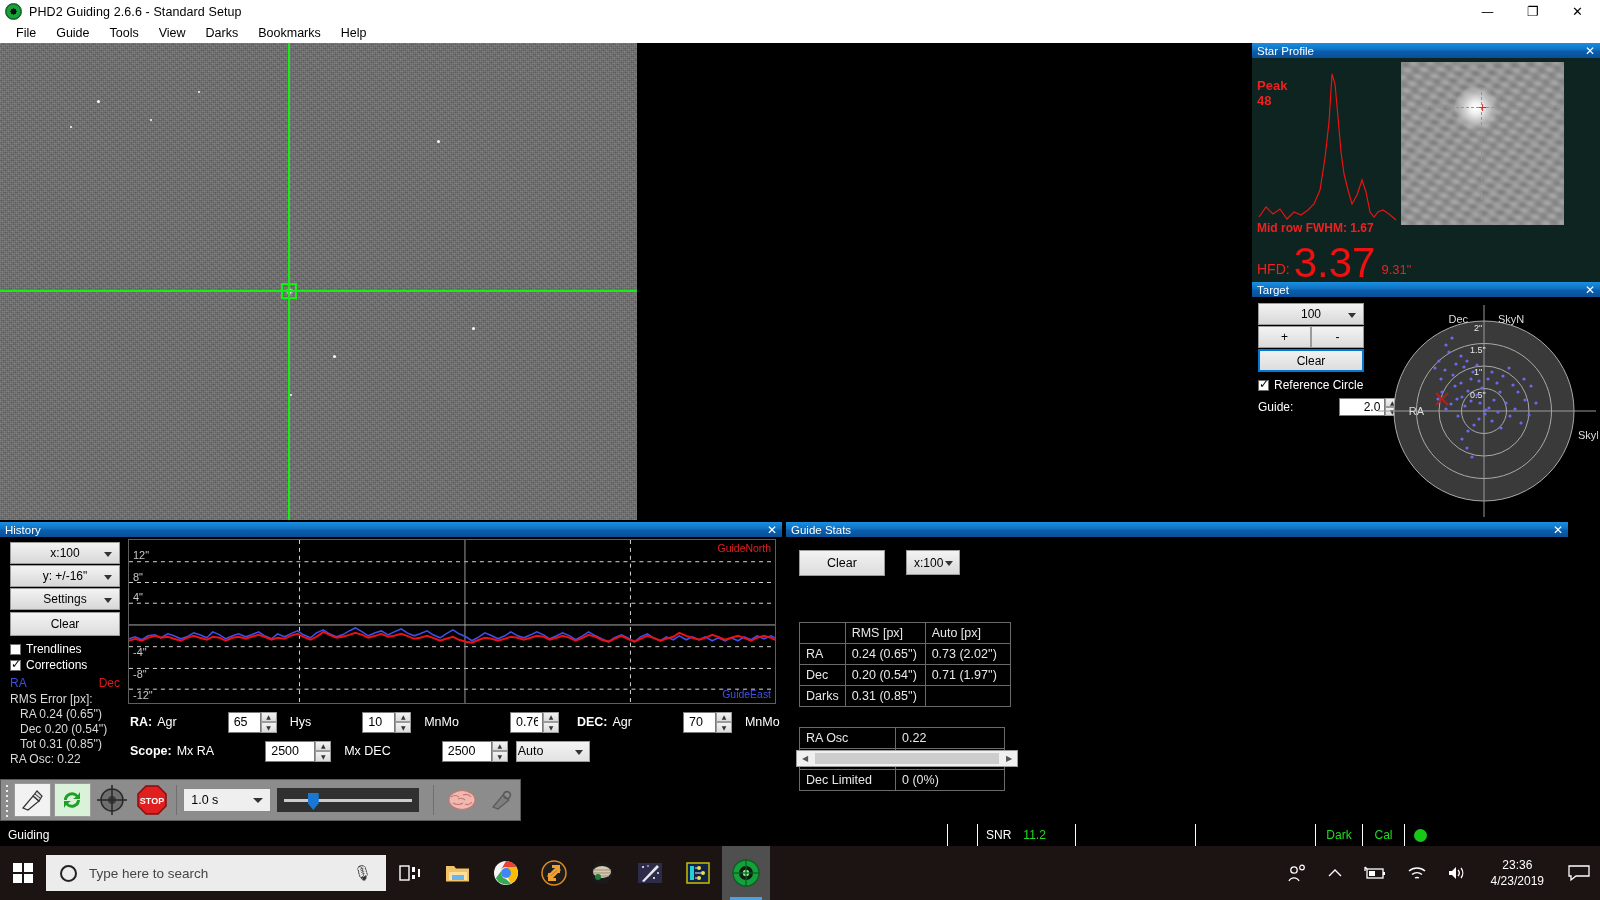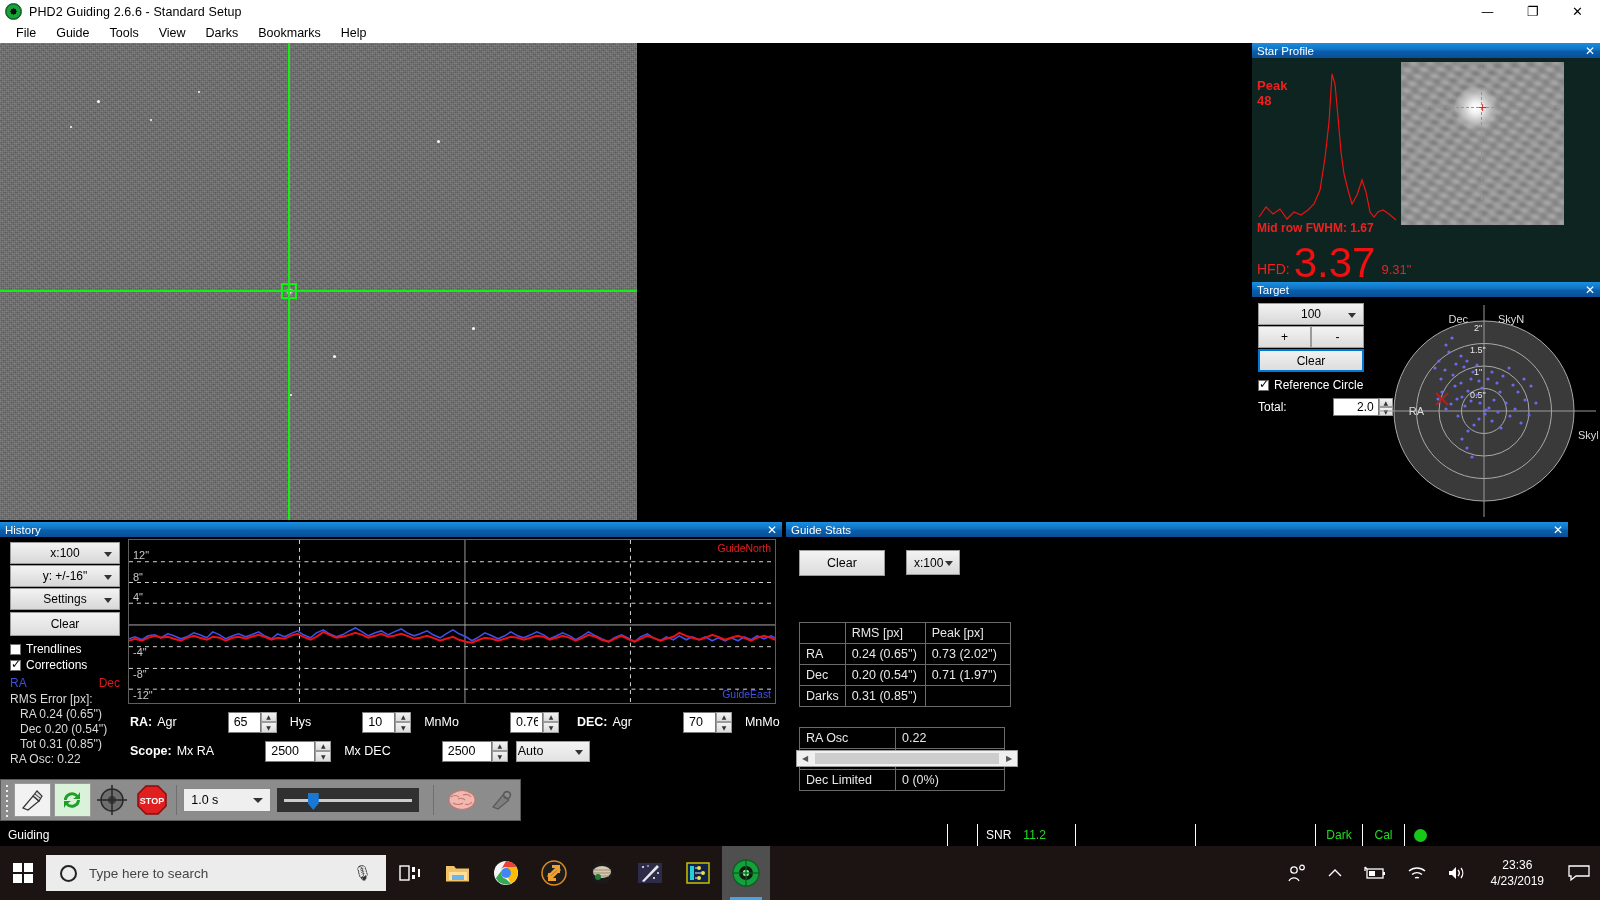--- a/index.html
+++ b/index.html
@@ -289,21 +289,21 @@
         <div class="tg-pm">
           <div class="btn">+</div>
           <div class="btn">-</div>
         </div>
         <div class="tg-clear">Clear</div>
         <div class="chk-row">
           <span class="chk on"></span>
           <span class="t">Reference Circle</span>
         </div>
         <div class="rad-row">
-          <span class="t">Total:</span>
+          <span class="t">Guide:</span>
           <span class="spinbox">
             <input value="2.0" style="">
             <span class="spin-btns">
               <div>▲</div>
               <div>▼</div>
             </span>
           </span>
         </div>
       </div>
       <svg class="tg-scope" viewBox="0 0 228 220">
@@ -543,21 +543,21 @@
       <div class="gs-combo">
         <span>x:100</span>
         <span class="arw"></span>
       </div>
 
       <table class="gs-tbl" id="gs-main">
         <tbody>
             <tr>
           <th></th>
           <th>RMS [px]</th>
-          <th>Peak [px]</th>
+          <th>Auto [px]</th>
         </tr>
         <tr>
           <td>RA</td>
           <td>0.24 (0.65'')</td>
           <td>0.73 (2.02'')</td>
         </tr>
         <tr>
           <td>Dec</td>
           <td>0.20 (0.54'')</td>
           <td>0.71 (1.97'')</td>

